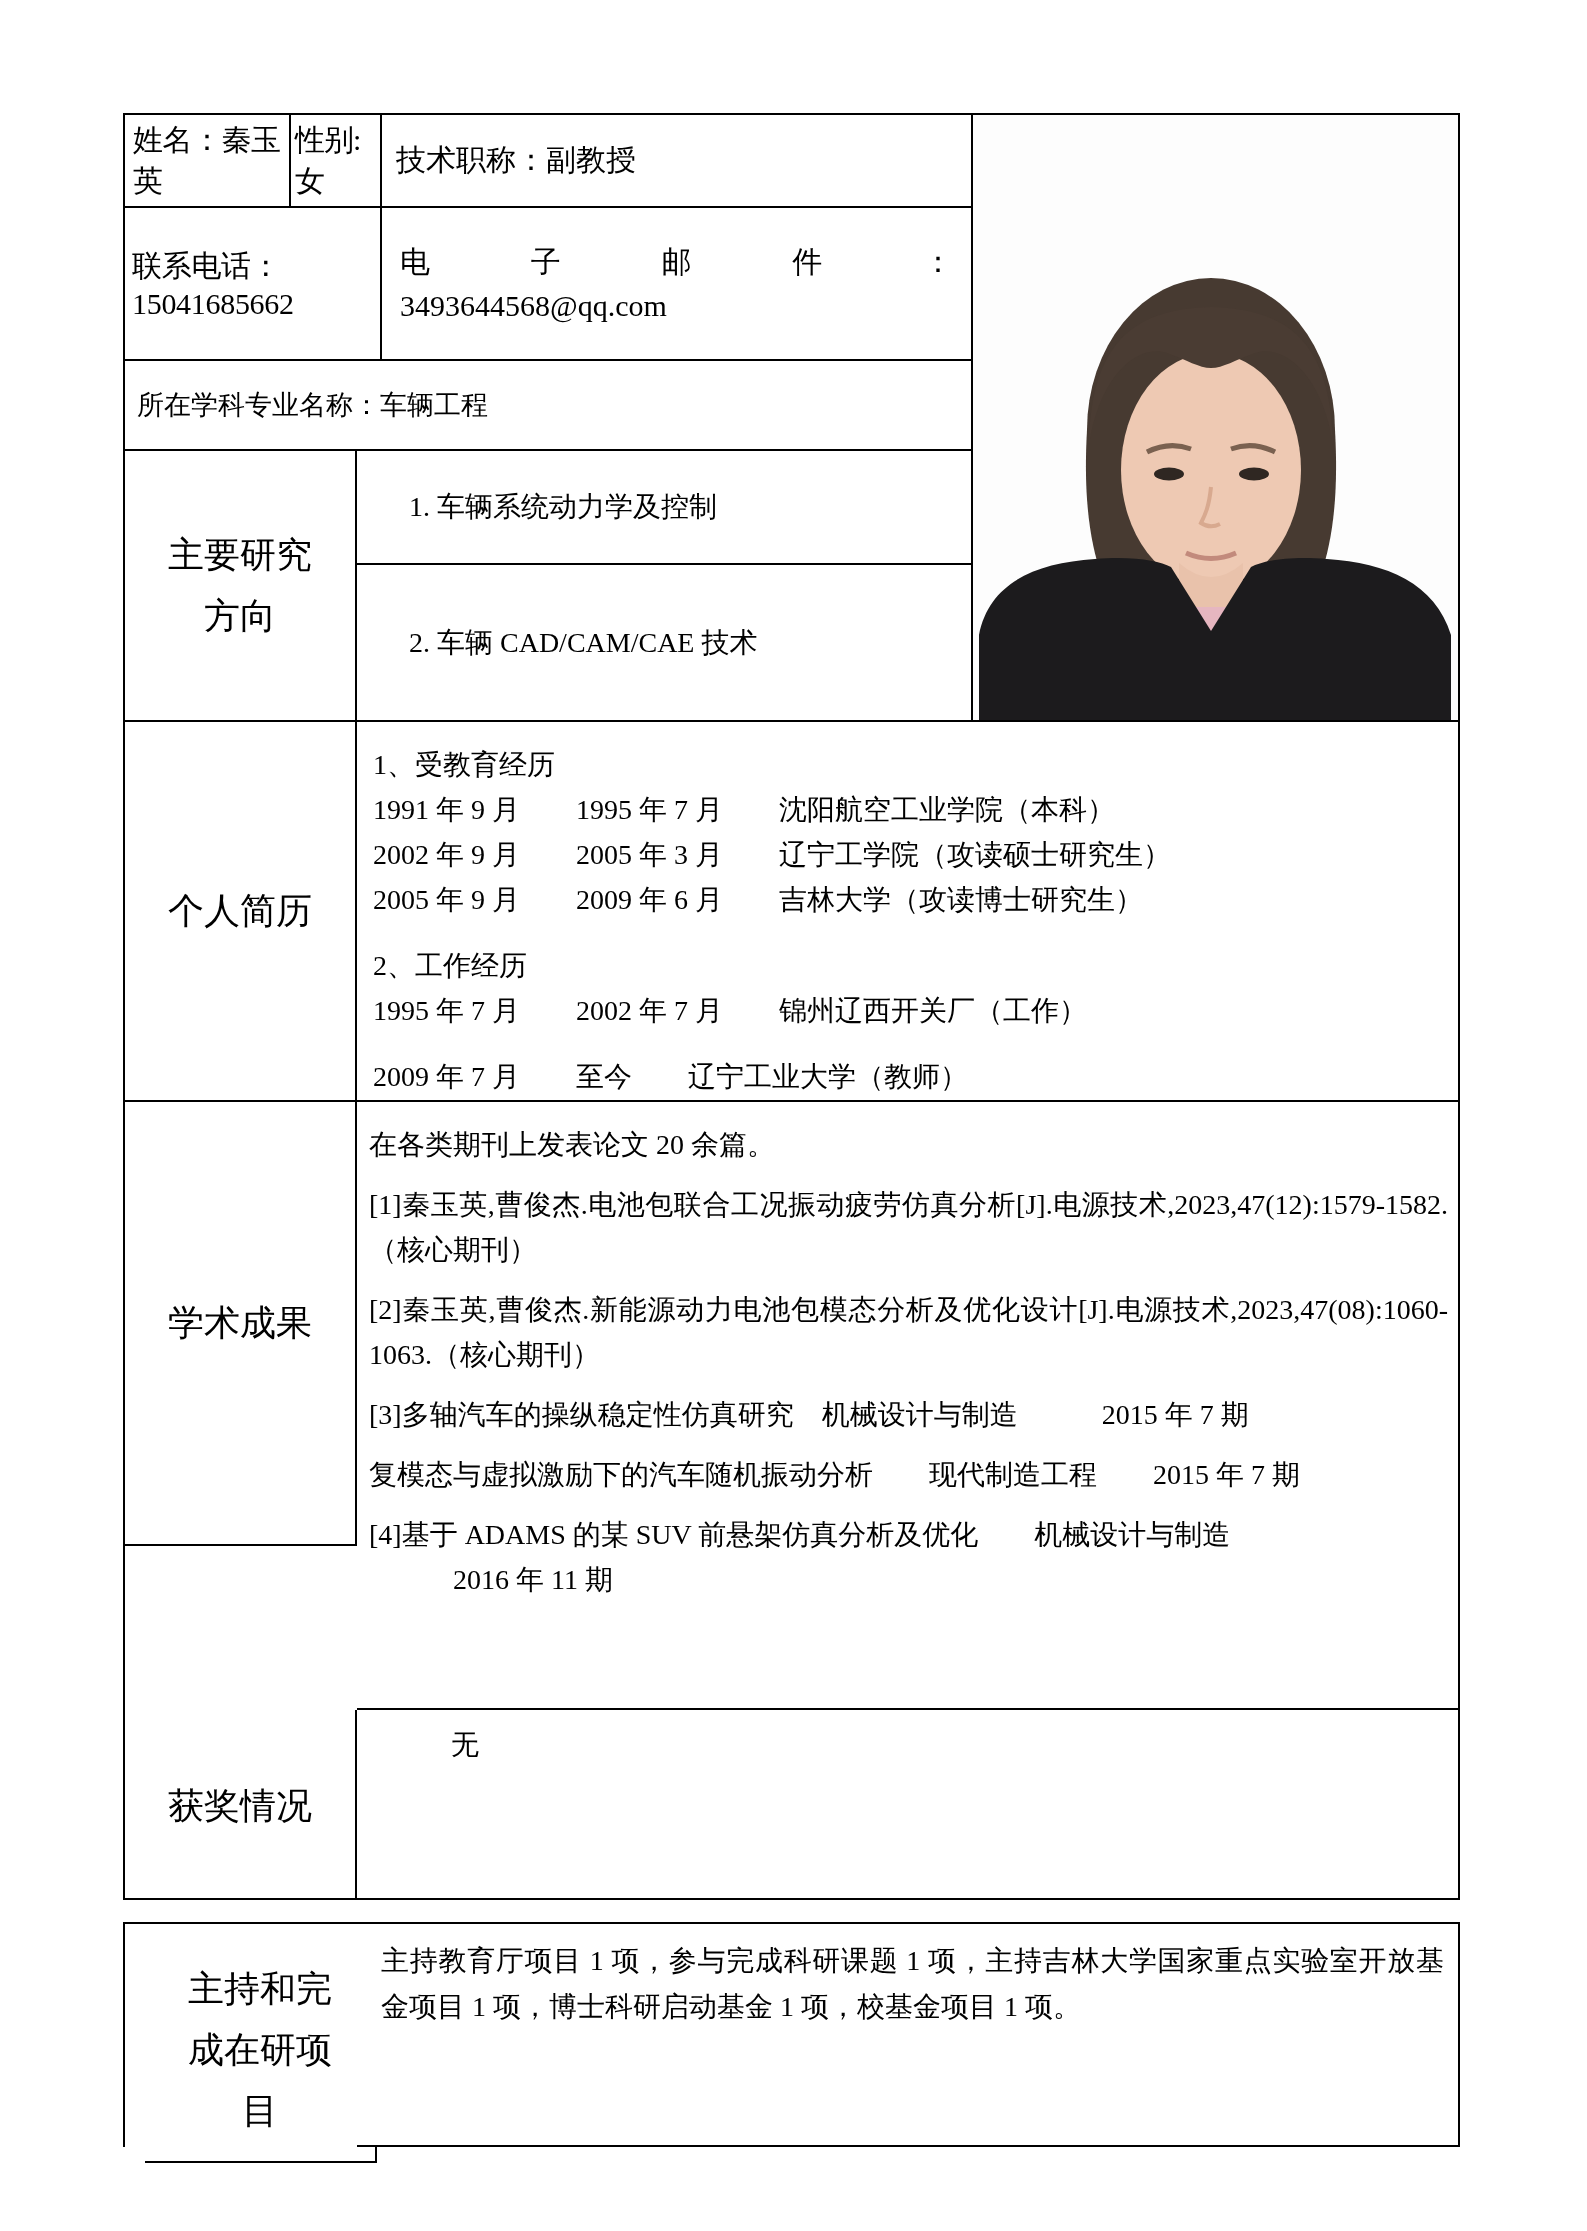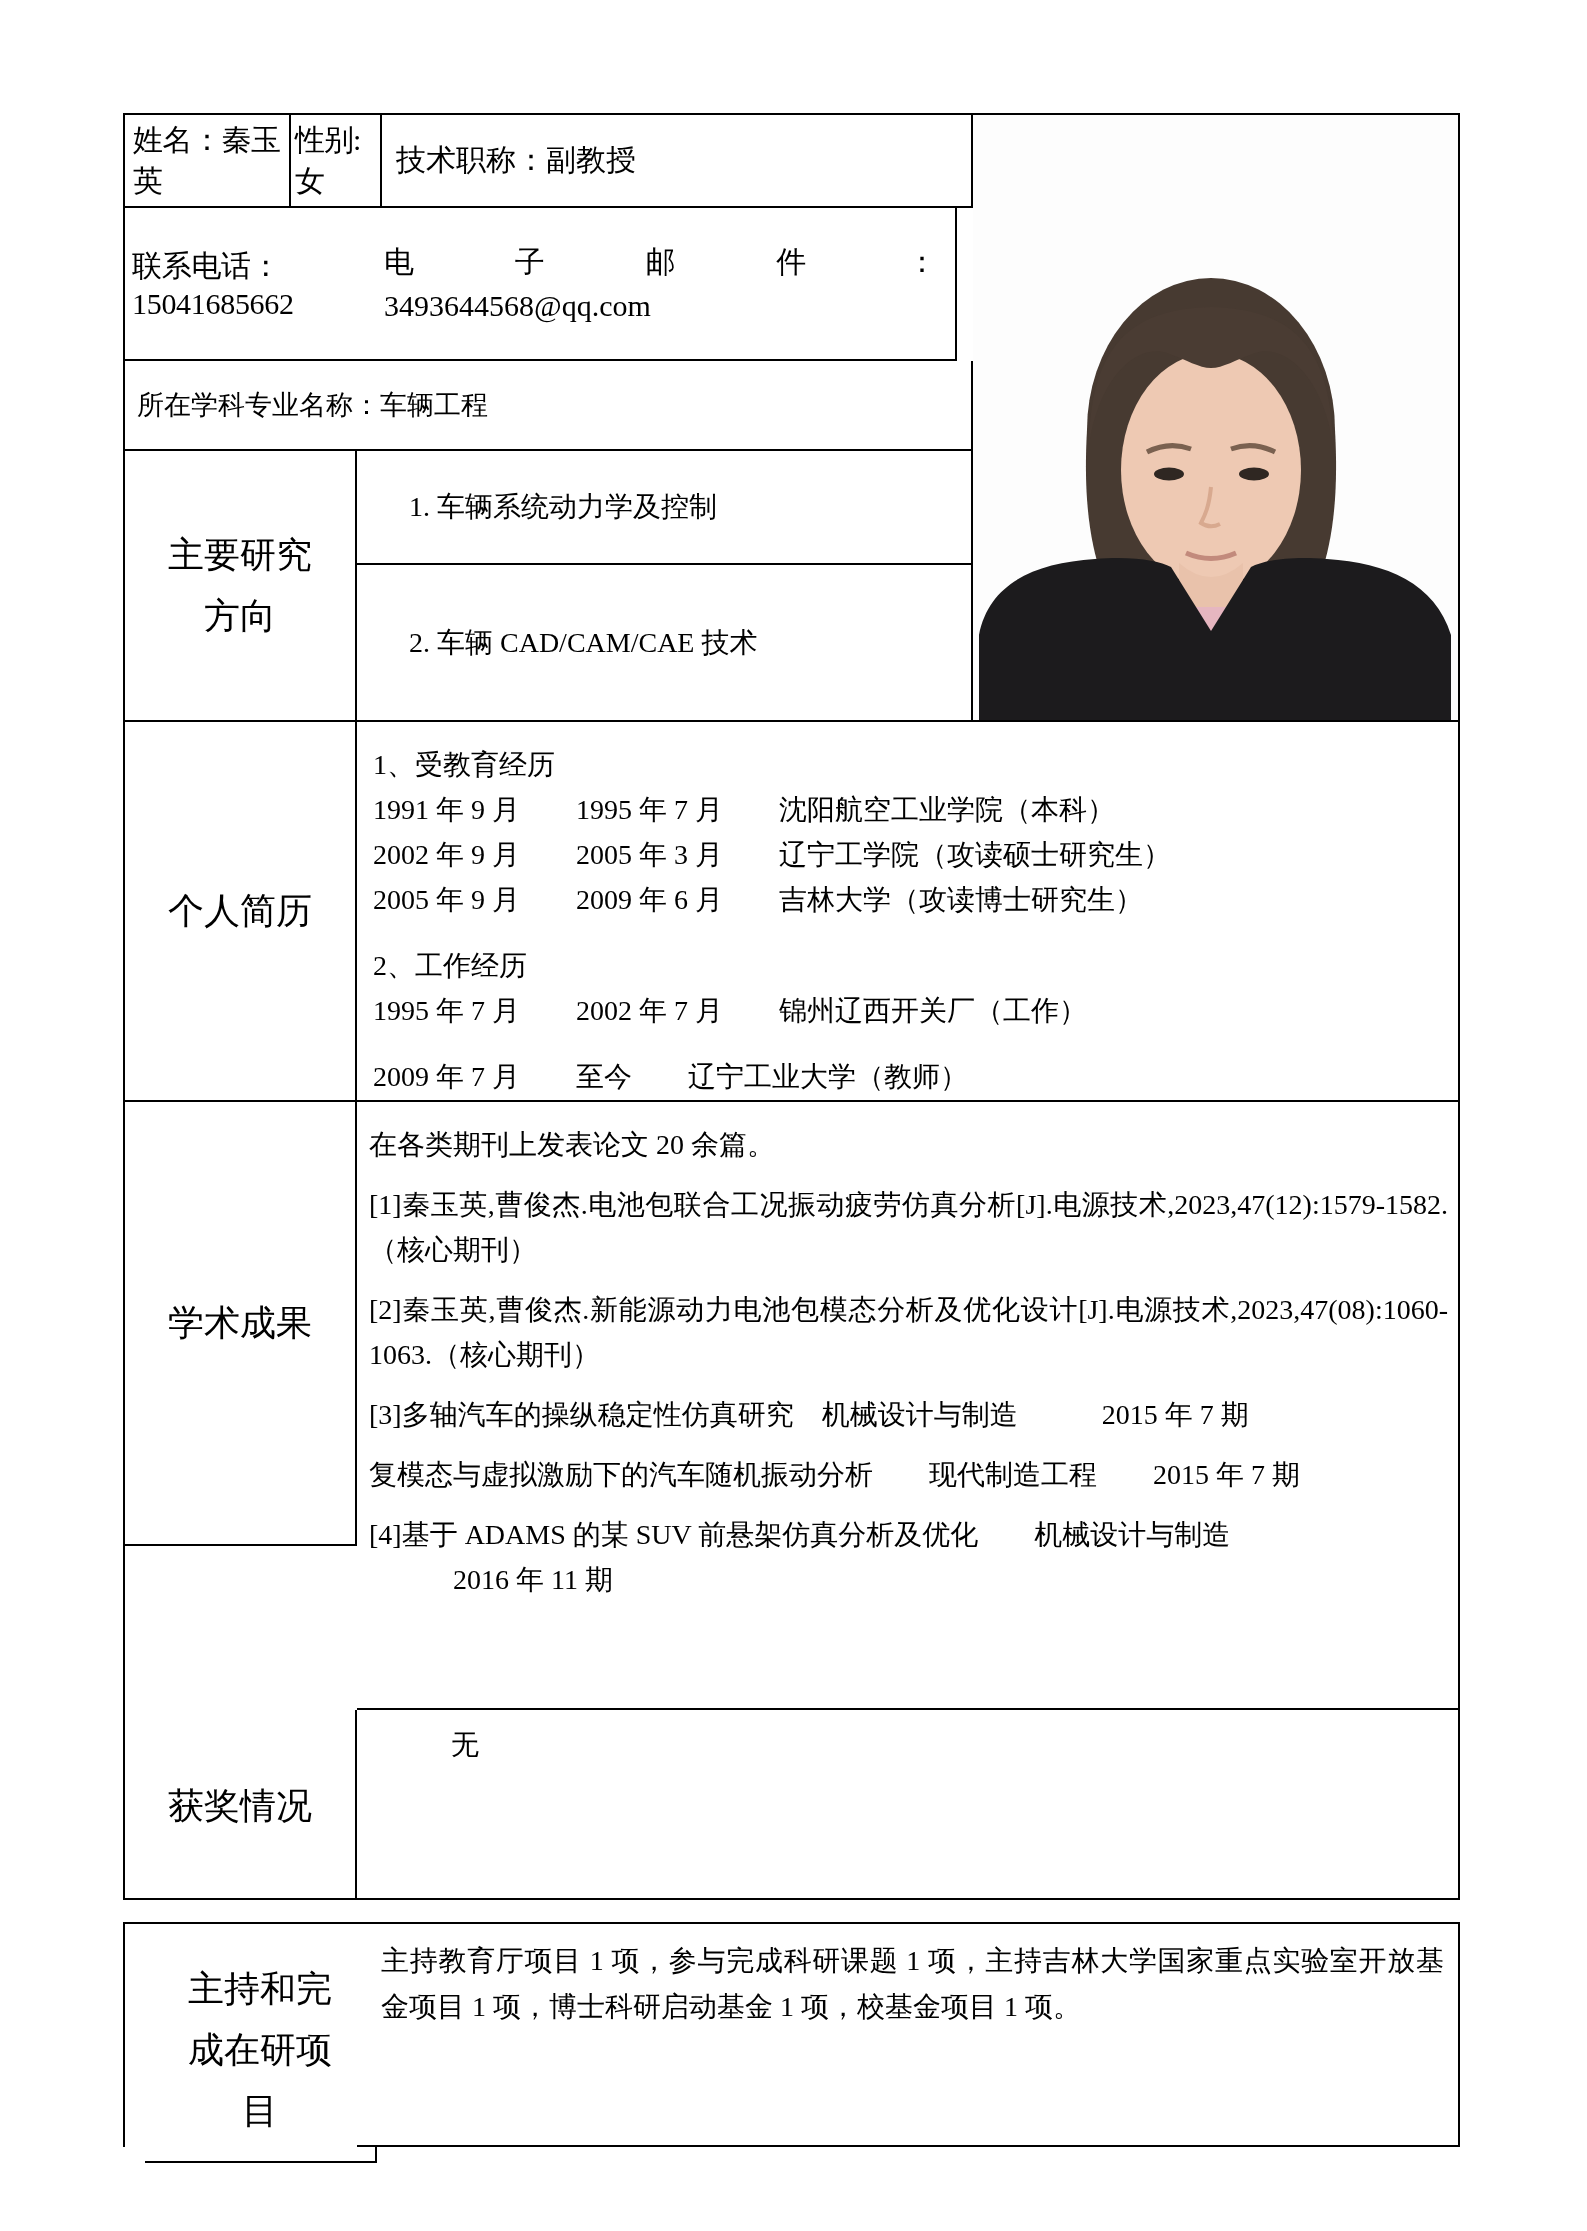--- a/index.html
+++ b/index.html
@@ -20,21 +20,21 @@
   .vcenter{display:flex;align-items:center;}
   .hcenter{justify-content:center;text-align:center;}
   .padl{padding-left:8px;}
   .label-cell{white-space:pre-line;line-height:61px;font-size:36px;}
   
   .c-name{left:0;top:0;width:166px;height:93px;letter-spacing:-0.5px;}
   .c-gender{left:166px;top:0;width:91px;height:93px;letter-spacing:-1px;padding-left:4px;}
   .c-title{left:257px;top:0;width:591px;height:93px;padding-left:14px;}
   .c-photo{left:848px;top:0;width:487px;height:607px;overflow:hidden;}
   .c-phone{left:0;top:93px;width:257px;height:153px;padding-left:7px;letter-spacing:-0.3px;}
-  .c-email{left:241px;top:93px;width:591px;height:153px;display:flex;flex-direction:column;justify-content:center;padding:0 18px;}
+  .c-email{left:257px;top:93px;width:591px;height:153px;display:flex;flex-direction:column;justify-content:center;padding:0 18px;}
   .c-email .stretch{width:100%;text-align:justify;text-align-last:justify;line-height:44px;}
   .c-email .addr{line-height:44px;}
   .c-discipline{left:0;top:246px;width:848px;height:90px;padding-left:12px;font-size:27px;}
   .c-research-label{left:0;top:336px;width:232px;height:271px;}
   .c-research-1{left:232px;top:336px;width:616px;height:114px;padding-left:52px;text-align:right;}
   .c-research-2{left:232px;top:450px;width:616px;height:157px;padding-left:52px;}
   .c-resume-label{left:0;top:607px;width:232px;height:380px;}
   .c-resume{left:232px;top:607px;width:1103px;height:380px;padding:20px 8px 0 16px;}
   .rline{line-height:45px;white-space:pre-wrap;}
   .rgap{margin-top:21px;}

